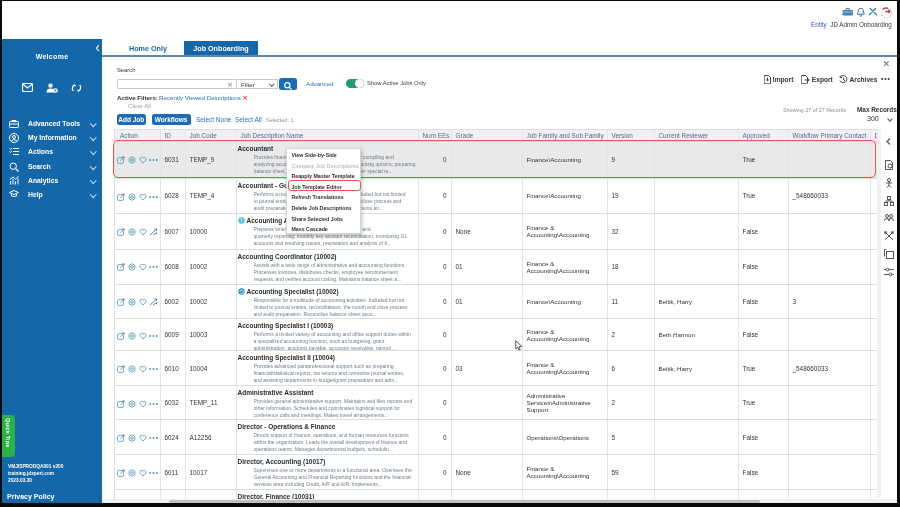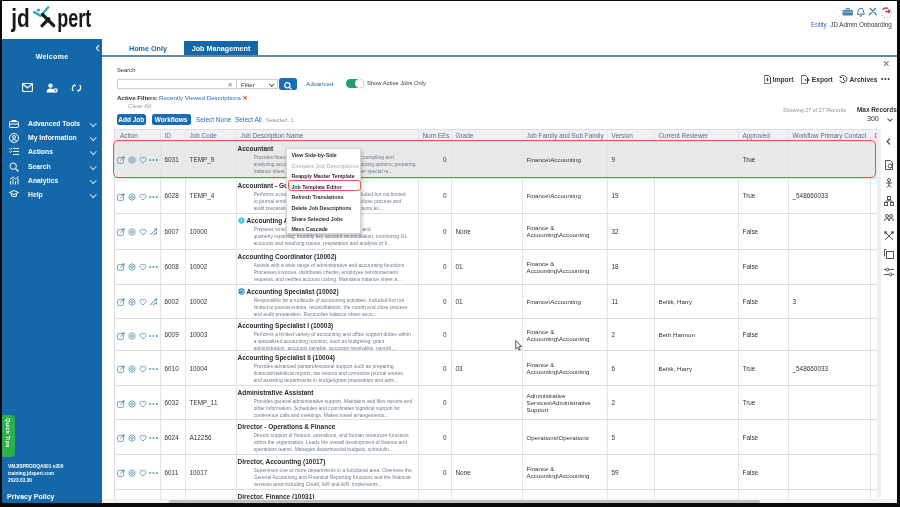--- a/index.html
+++ b/index.html
@@ -85,30 +85,20 @@
 .sbv { position:absolute; left:775px; top:90px; width:4px; height:369px; background:#f0f1f2; }
 .hscroll { position:absolute; left:0px; top:460px; width:795px; height:4.5px; background:#f1f1f1; }
 .hscroll i { position:absolute; left:67px; top:.5px; width:591px; height:3.5px; background:#c1c1c1; border-radius:2px; }
 svg.licon { display:block; }
 </style>
 </head>
 <body>
 <div class="stage">
 
   <div class="hdr">
-    <div class="logo">
-      <svg width="100" height="34" viewBox="0 0 100 34">
-        <text x="5.3" y="23.6" font-family="Liberation Sans" font-weight="bold" font-size="26" fill="#181818" textLength="18.5" lengthAdjust="spacingAndGlyphs">jd</text>
-        <text x="51.3" y="23.6" font-family="Liberation Sans" font-weight="bold" font-size="26" fill="#181818" textLength="34" lengthAdjust="spacingAndGlyphs">pert</text>
-        <circle cx="32.4" cy="7.1" r="1.7" fill="#39a8ba"></circle>
-        <path d="M28.1 9.2 L34.8 12.8 L42.2 4.3" stroke="#39a8ba" stroke-width="2.5" stroke-linecap="round" stroke-linejoin="round" fill="none"></path>
-        <path d="M36.7 11.6 L47.7 22.6" stroke="#181818" stroke-width="3.4" stroke-linecap="round"></path>
-        <path d="M36.1 22.6 L42.8 15.9" stroke="#181818" stroke-width="3.4" stroke-linecap="round"></path>
-      </svg>
-    </div>
     <div class="hicons">
       <svg width="56" height="18" viewBox="0 0 56 18">
         <rect x="2.5" y="8" width="10.5" height="5.5" rx="0.8" fill="#4886ad"></rect>
         <path d="M6 8 V7.4 A1.8 1.3 0 0 1 9.5 7.4 V8" stroke="#4886ad" stroke-width="1.1" fill="none"></path>
         <path d="M2.5 10 h10.5" stroke="#fff" stroke-width=".5"></path>
         <path d="M17.2 12.2 c0-.9 .9-.9 .9-2.2 c0-2 .6-3.6 2.7-3.6 s2.7 1.6 2.7 3.6 c0 1.3 .9 1.3 .9 2.2 z" stroke="#2f6a92" stroke-width="1" fill="none"></path>
         <path d="M19.8 13.3 a1 1 0 0 0 2 0" stroke="#2f6a92" stroke-width="1" fill="none"></path>
         <path d="M30.2 6.5 L35.6 11.9 M30.6 11.5 l-1.2 1.2 M35.6 6.5 L30.2 11.9 M35.2 11.5 l1.2 1.2" stroke="#3e7fa8" stroke-width="1.3" stroke-linecap="round"></path>
         <circle cx="46.5" cy="11" r="5" stroke="#6cbbb1" stroke-width=".9" stroke-dasharray="1.2 1.8" fill="none"></circle>
         <path d="M42.8 7.6 a4.4 4.4 0 0 1 5.2 -1.2" stroke="#bf3f49" stroke-width="1.5" fill="none"></path>
@@ -205,21 +195,21 @@
     </div>
     <div class="qtips">
         <span>Quick Tips</span>
       </div>
     <div class="vertxt">VMJISPRODQA001 v200<br>training.jdxpert.com<br>2023.03.30</div>
     <div class="ppol">Privacy Policy</div>
   </div>
 
   <div class="main">
     <div class="tab home">Home Only</div>
-    <div class="tab jm">Job Management</div>
+    <div class="tab jm">Job Onboarding</div>
     <div class="tabline"></div>
     <div class="closex">✕</div>
     <div class="lbl-search">Search</div>
     <div class="sinput">
         <span class="x">✕</span>
       </div>
     <div class="sfilter">Filter<span class="ch"></span></div>
     <div class="sbtn"><svg width="18" height="12" viewBox="0 0 18 12">
           <circle cx="8.3" cy="5.3" r="2.6" stroke="#fff" stroke-width="1.2" fill="none"></circle>
           <path d="M10.3 7.3 L12.6 9.6" stroke="#fff" stroke-width="1.3"></path>

